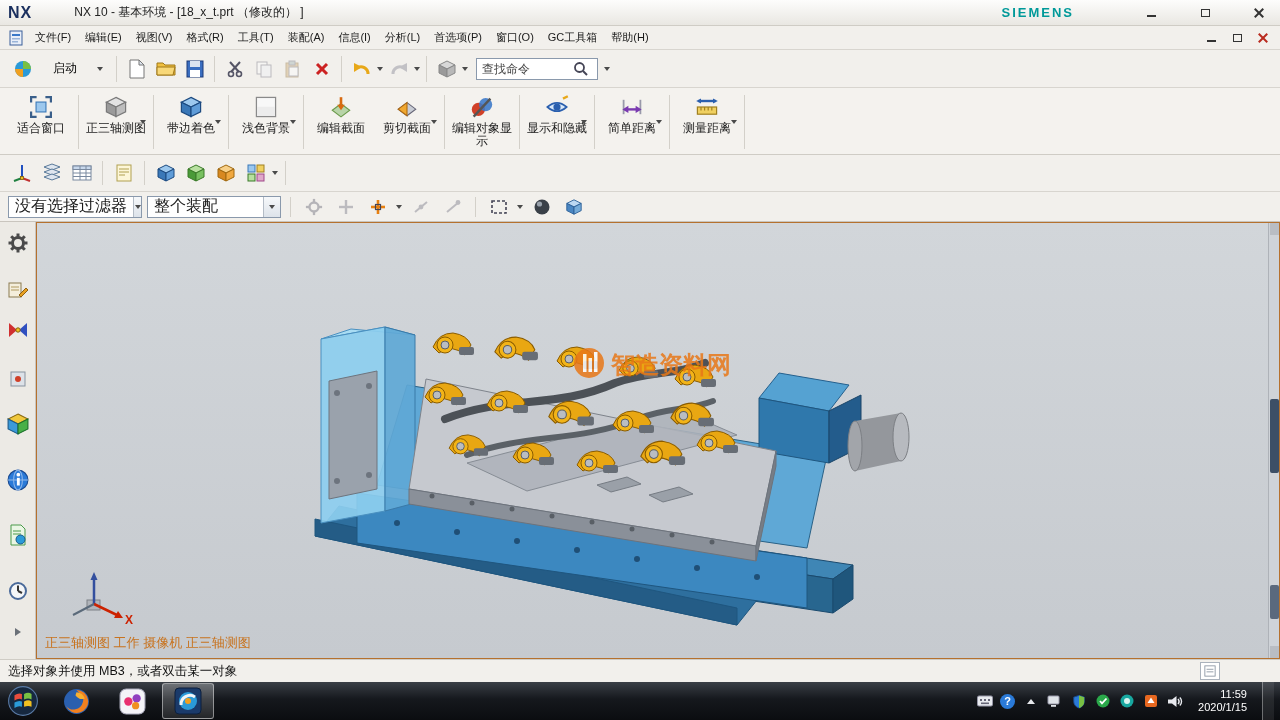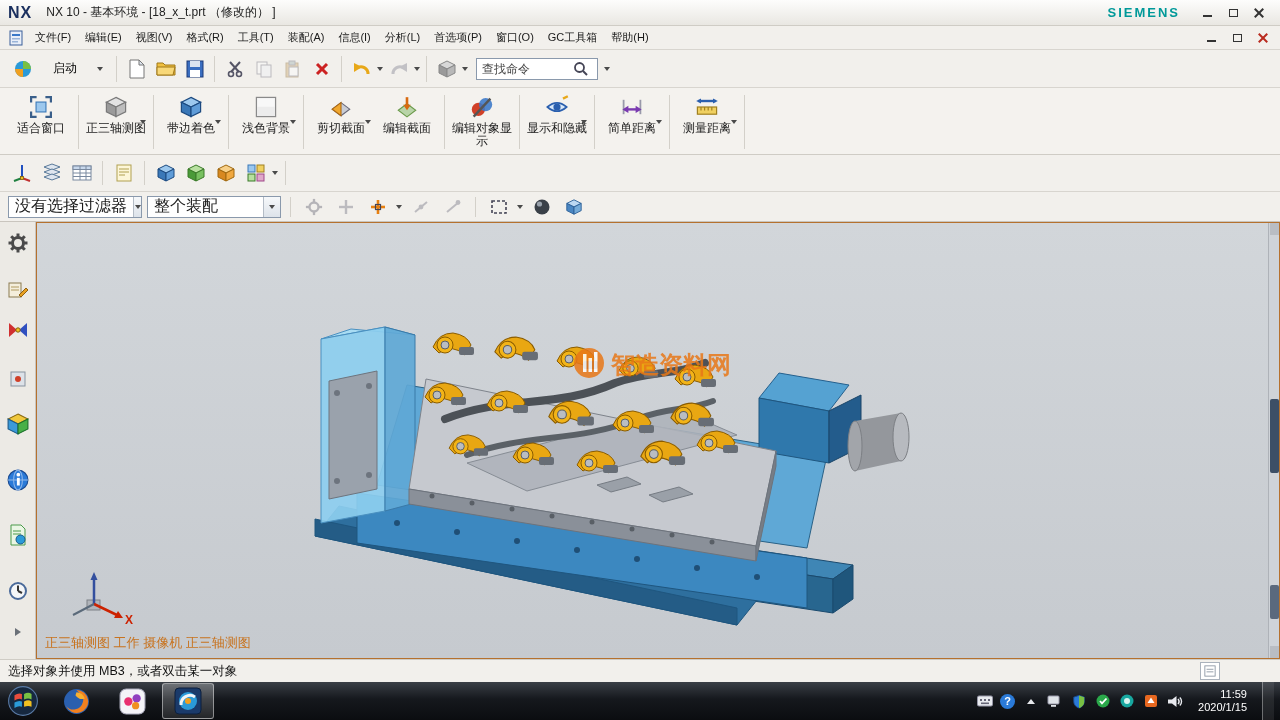--- a/index.html
+++ b/index.html
@@ -1,23 +1,23 @@
 <!DOCTYPE html>
 <html><head>
 <meta charset="utf-8">
 <style>
   *{margin:0;padding:0;box-sizing:border-box;font-family:"Liberation Sans","DejaVu Sans",sans-serif;}
   html,body{width:1280px;height:720px;overflow:hidden;background:#000;}
   .app{width:1280px;height:720px;display:flex;flex-direction:column;}
 
   
-  .titlebar{height:26px;background:linear-gradient(#fdfdfc,#e9e7e2);border-bottom:1px solid #cfccc5;display:flex;align-items:center;padding:0 8px;flex:0 0 26px;}
+  .titlebar{height:26px;background:linear-gradient(#fdfdfc,#e9e7e2);border-bottom:1px solid #cfccc5;display:flex;align-items:center;padding:0 8px;flex:0 0 26px;gap:28px;}
   .nx-logo{font-weight:bold;color:#1a2f5e;font-size:16px;letter-spacing:1px;margin-right:14px;}
   .title-text{font-size:12px;color:#222;}
-  .siemens{margin-left:auto;color:#009999;font-weight:bold;font-size:13px;letter-spacing:2px;margin-right:14px;}
+  .siemens{margin-left:auto;color:#009999;font-weight:bold;font-size:13px;letter-spacing:2px;margin-right:36px;}
   .wbtn{width:26px;height:17px;display:flex;align-items:center;justify-content:center;cursor:default;}
   .g-min{width:9px;height:2px;background:#333;margin-top:7px;}
   .g-box{width:9px;height:8px;border:1.5px solid #333;}
   .g-x{position:relative;width:10px;height:10px;}
   .g-x::before,.g-x::after{content:"";position:absolute;left:4px;top:-1px;width:2px;height:12px;background:#333;}
   .g-x::before{transform:rotate(45deg);} .g-x::after{transform:rotate(-45deg);}
   .g-x.red::before,.g-x.red::after{background:#b92a1e;}
 
   
   .menubar{height:24px;background:#f2f0ec;border-bottom:1px solid #d8d5cf;display:flex;align-items:center;padding:0 4px;flex:0 0 24px;}
@@ -266,36 +266,36 @@
             <rect x="2.8" y="2.8" width="14.4" height="7" fill="#f8f8f8"></rect>
           </svg>
         </span>
       <span class="rlb">浅色背景</span>
       <span class="caret"></span>
     </div>
     <div class="vsep h54"></div>
     <div class="rbtn">
       <span class="ric">
           <svg width="24" height="24" viewBox="0 0 20 22">
-            <polygon points="2,13 10,7 18,13 10,19" fill="#c8ccd4" stroke="#667"></polygon>
-            <polygon points="2,13 10,7 10,19" fill="#f0a830" stroke="#b06a10"></polygon>
-          </svg>
-        </span>
-      <span class="rlb">剪切截面</span>
-      <span class="caret"></span>
-    </div>
-    <div class="rbtn">
-      <span class="ric">
-          <svg width="24" height="24" viewBox="0 0 20 22">
             <polygon points="2,14 10,8 18,14 10,20" fill="#b8d4a8" stroke="#6a9a4a"></polygon>
             <line x1="10" y1="2" x2="10" y2="10" stroke="#d86a10" stroke-width="2.4"></line>
             <polygon points="10,14 6.5,9 13.5,9" fill="#d86a10"></polygon>
           </svg>
         </span>
       <span class="rlb">编辑截面</span>
+    </div>
+    <div class="rbtn">
+      <span class="ric">
+          <svg width="24" height="24" viewBox="0 0 20 22">
+            <polygon points="2,13 10,7 18,13 10,19" fill="#c8ccd4" stroke="#667"></polygon>
+            <polygon points="2,13 10,7 10,19" fill="#f0a830" stroke="#b06a10"></polygon>
+          </svg>
+        </span>
+      <span class="rlb">剪切截面</span>
+      <span class="caret"></span>
     </div>
     <div class="vsep h54"></div>
     <div class="rbtn">
       <span class="ric">
           <svg width="24" height="24" viewBox="0 0 20 20">
             <circle cx="7" cy="12" r="5.5" fill="#d04028"></circle>
             <circle cx="13" cy="8" r="5.5" fill="#3a78c8" opacity="0.88"></circle>
             <line x1="3" y1="18" x2="17" y2="3" stroke="#555" stroke-width="2"></line>
           </svg>
         </span>

